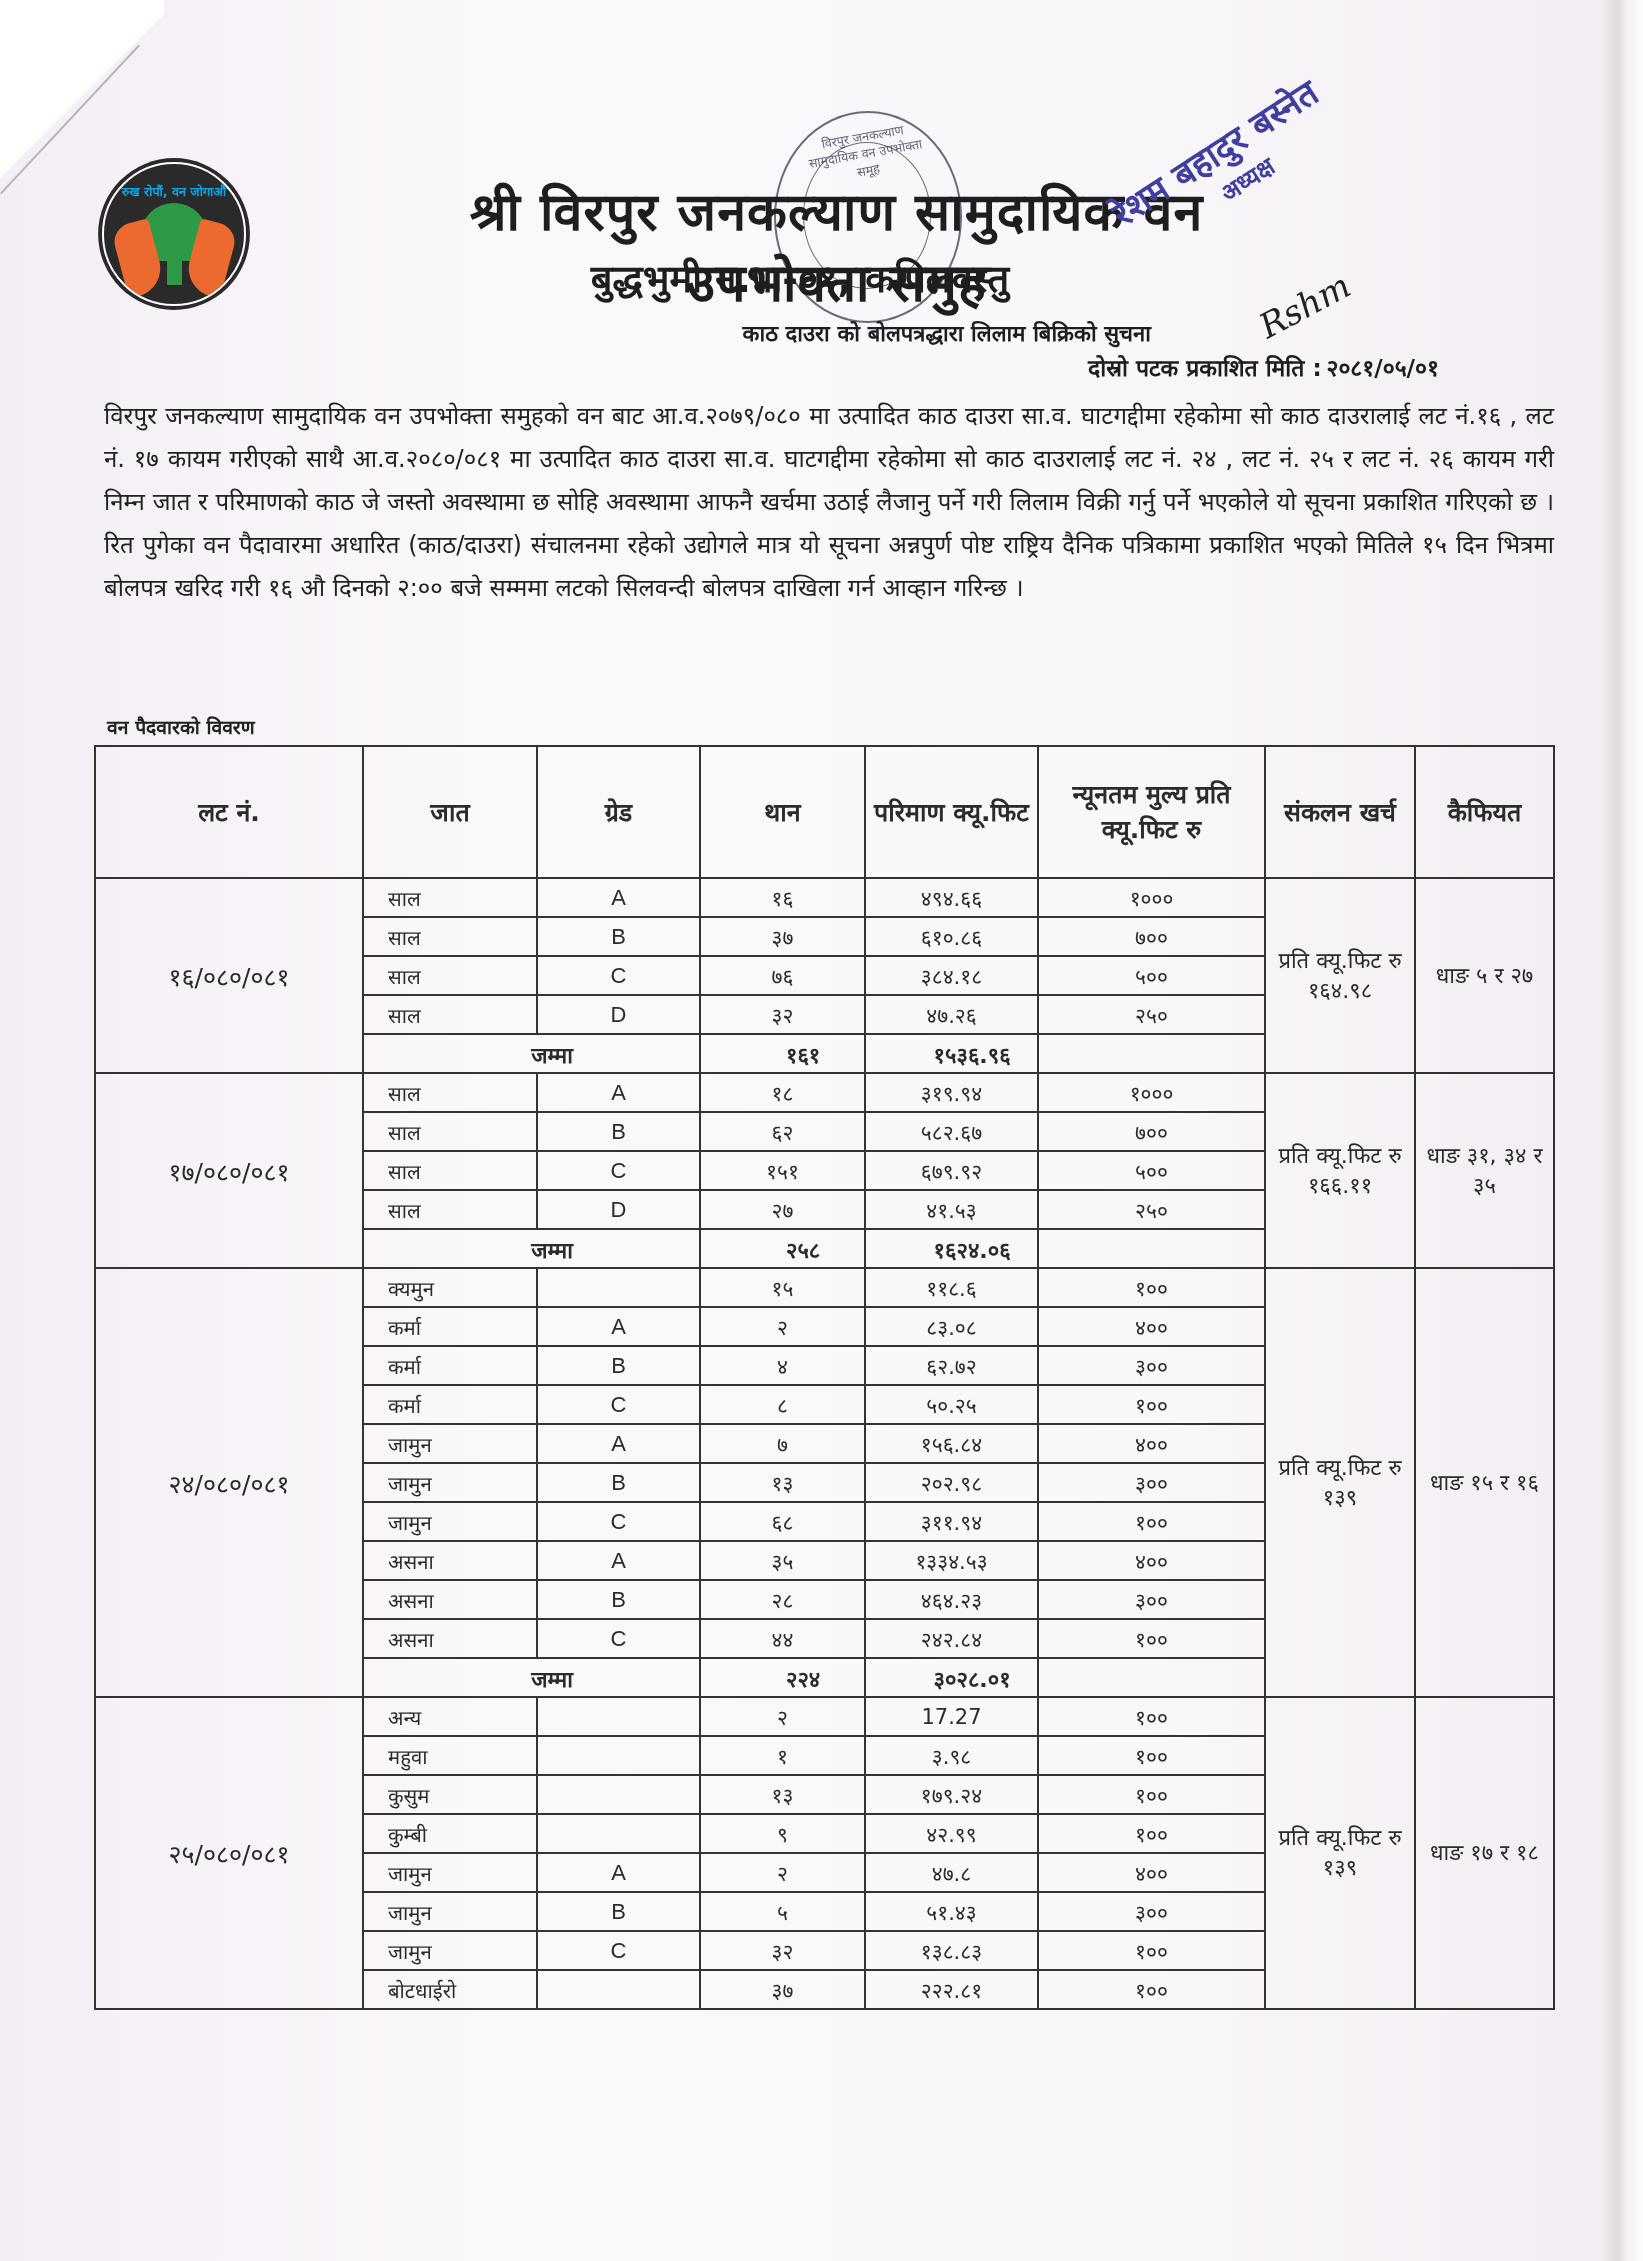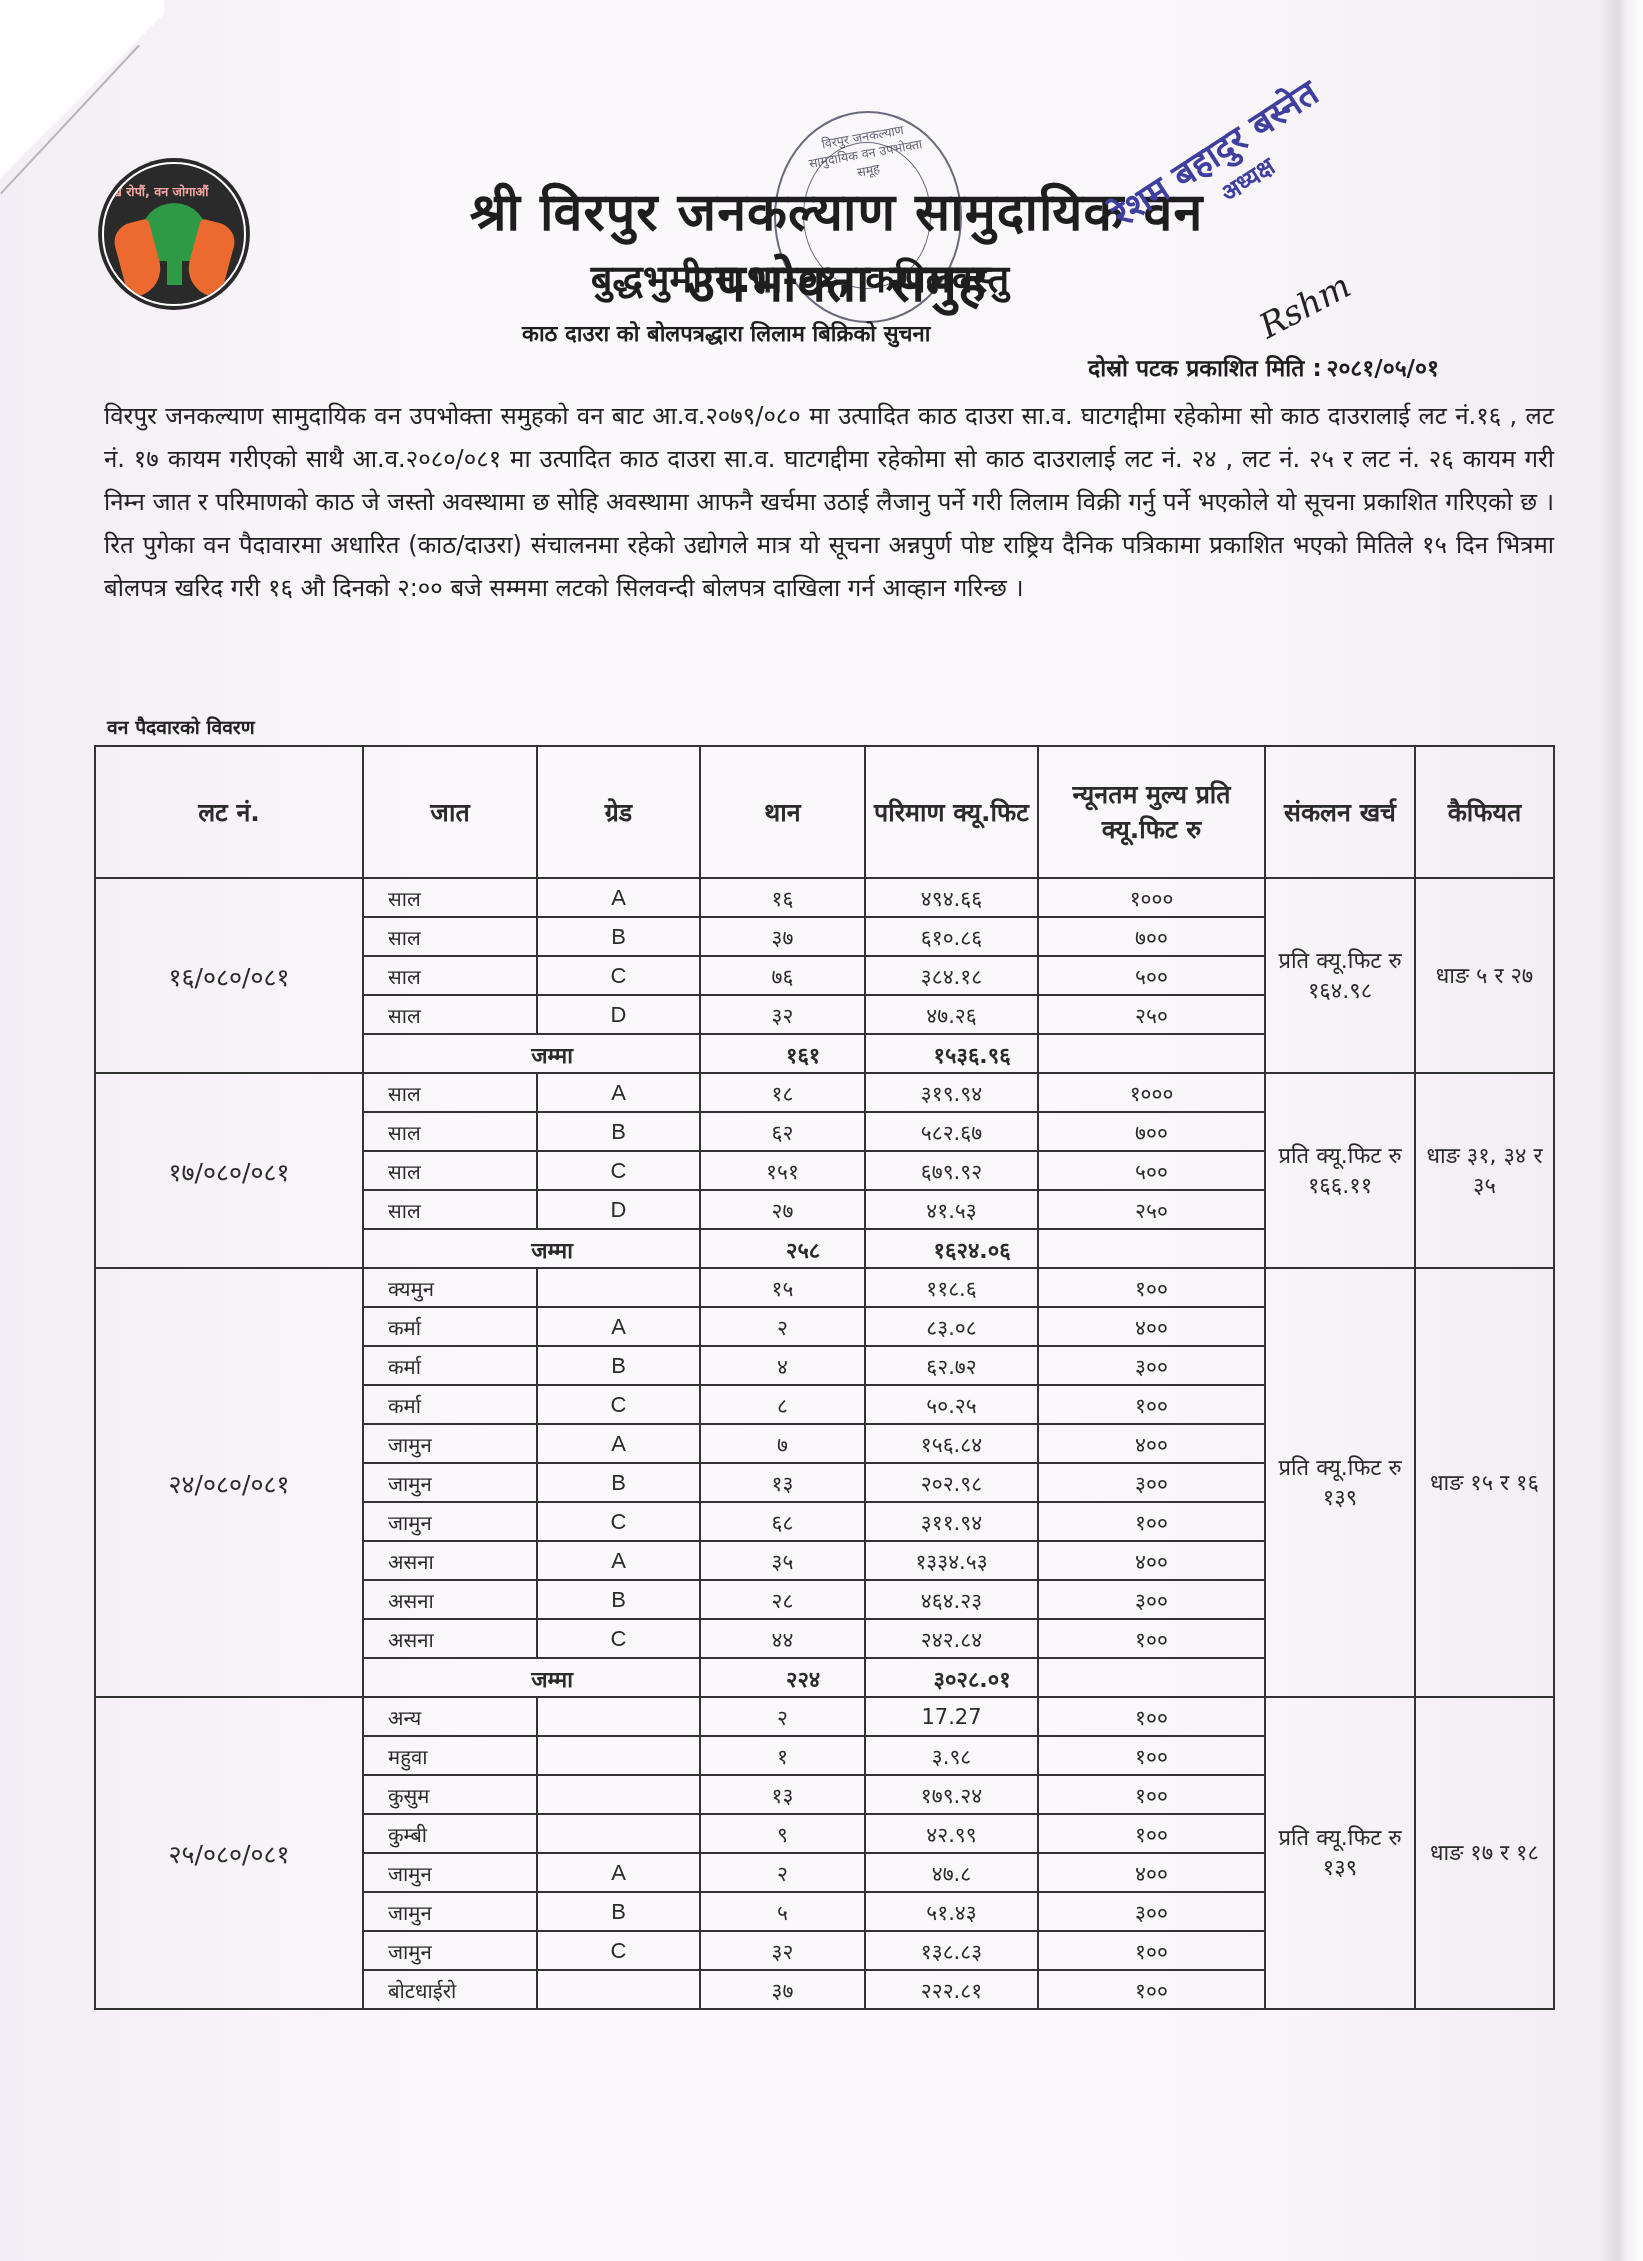--- a/index.html
+++ b/index.html
@@ -16,36 +16,36 @@
   .fold { position:absolute; left:0; top:0; width:164px; height:203px;
     background: linear-gradient(135deg, #ffffff 0%, #ffffff 48%, transparent 49%); }
   .fold-line { position:absolute; left:0; top:193px; width:203px; height:1.5px; background:#b8b4b8;
     transform-origin: left top; transform: rotate(-47deg); }
   .right-edge { position:absolute; right:0; top:0; width:44px; height:2261px;
     background: linear-gradient(90deg, #f2eef2, #dedade 40%, #f2eef2 60%, #ffffff); }
 
   
   .logo { position:absolute; left:102px; top:162px; width:140px; height:140px; border-radius:50%;
     background:#2a2a2a; border: 2.9px solid #fff; box-shadow: 0 0 0 3.9px #2a2a2a; overflow:hidden; }
-  .logo .motto { position:absolute; left:0; right:0; top:19.3px; color:#fca5a5; font-size:12.6px; font-weight:bold; }
+  .logo .motto { position:absolute; left:0; right:0; top:19.3px; text-align:center; color:#0ea5e9; font-size:12.6px; font-weight:bold; }
   .logo .tree-crown { position:absolute; left:36px; top:39px; width:68px; height:58px; border-radius:34px 34px 4.8px 4.8px; background:#2e9a45; }
   .logo .tree-trunk { position:absolute; left:63px; top:82px; width:14.5px; height:39px; background:#2e9a45; }
   .logo .hand-l { position:absolute; left:14.5px; top:58px; width:39px; height:73px; background:#ec6a2f; border-radius: 19.3px 4.8px 29px 9.7px; transform: rotate(-15deg); }
   .logo .hand-r { position:absolute; right:14.5px; top:58px; width:39px; height:73px; background:#ec6a2f; border-radius: 4.8px 19.3px 9.7px 29px; transform: rotate(15deg); }
 
   
   .seal { position:absolute; left:774px; top:111px; width:184px; height:208px; border-radius:50%;
     border: 2.4px solid #3c3c56; opacity:0.75; }
   .seal::after { content:""; position:absolute; left:26.6px; top:29px; width:126px; height:145px; border-radius:50%; border:1.5px solid #3c3c56; }
   .seal-text { position:absolute; left:798px; top:128px; width:135px; text-align:center; font-size:12.6px; color:#3c3c56; opacity:0.8; transform: rotate(-10deg); }
 
   
   .org-title { position:absolute; left:377px; top:174px; width:919px; text-align:center; font-size:52px; font-weight:bold; color:#1e1e1e; letter-spacing:1px; }
   .org-address { position:absolute; left:522px; top:251px; width:556px; text-align:center; font-size:38px; font-weight:bold; color:#1e1e1e; }
-  .notice-title { position:absolute; left:522px; top:317px; width:629px; text-align:left; font-size:22px; font-weight:bold; color:#1e1e1e; }
+  .notice-title { position:absolute; left:522px; top:317px; width:629px; text-align:right; font-size:22px; font-weight:bold; color:#1e1e1e; }
   .pub-date { position:absolute; left:1088px; top:351px; width:459px; font-size:23px; font-weight:bold; color:#1e1e1e; }
   .pub-date .val { margin-left: 4.8px; }
 
   
   .sig-stamp { position:absolute; left:1146px; top:184px; width:338px; transform: rotate(-33deg); transform-origin: left bottom; color:#3f3fa0; }
   .sig-name { font-size:35px; font-weight:bold; white-space:nowrap; }
   .sig-role { font-size:24px; font-weight:bold; margin-left:102px; }
   .signature { position:absolute; left:1257px; top:271px; width:155px; height:58px; transform: rotate(-28deg); font-family:"DejaVu Serif", serif; font-style:italic; font-size:34px; color:#222; }
 
   

